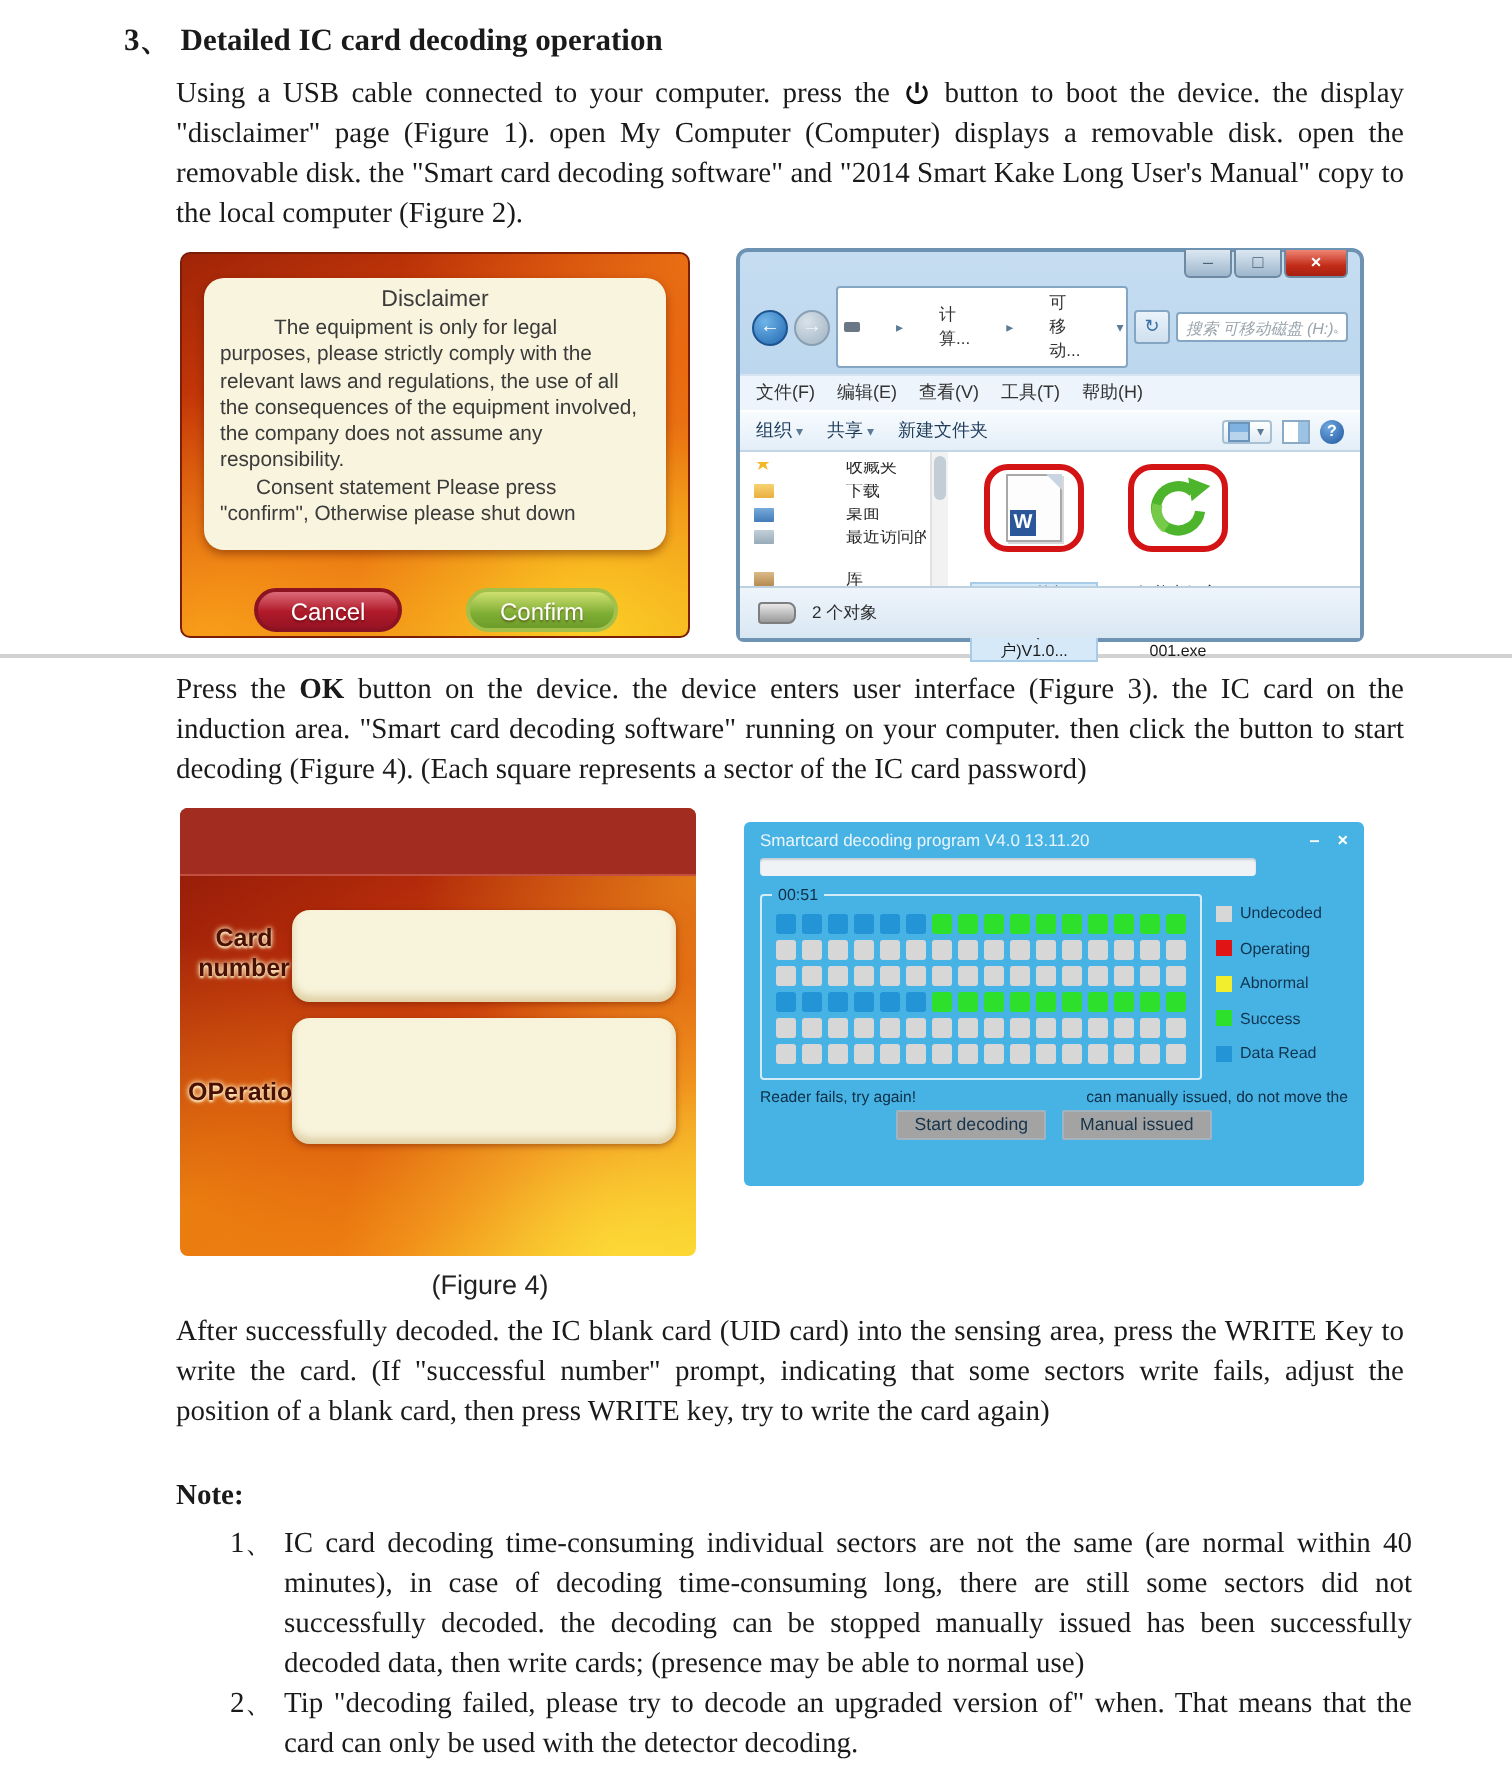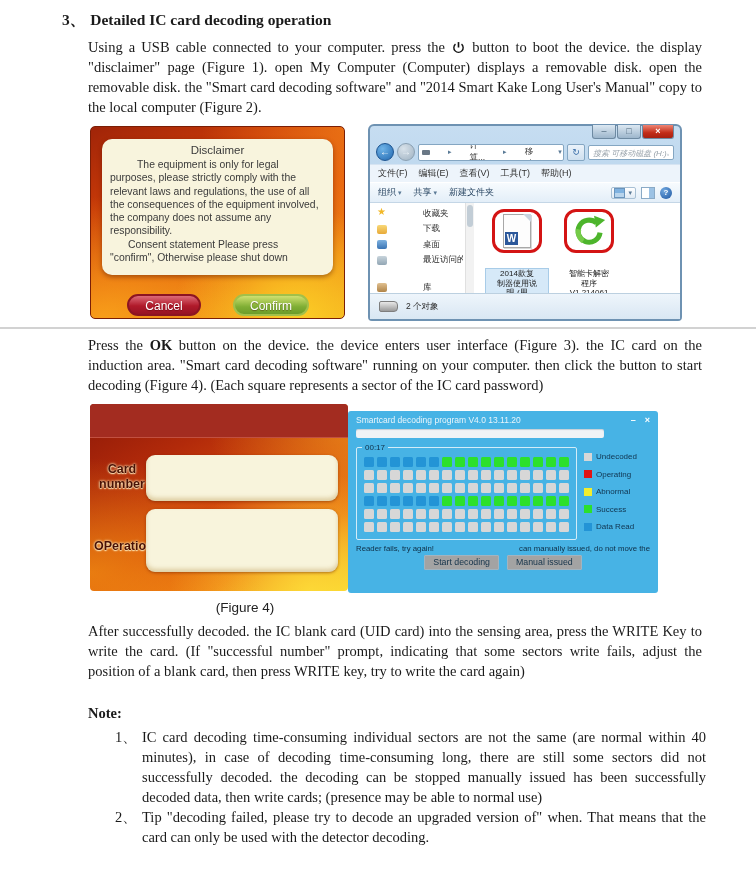--- a/index.html
+++ b/index.html
@@ -54,21 +54,21 @@
   .wb{width:22px;height:13px;font-size:9px;text-align:center;line-height:12px;color:#4a6478;
       background:linear-gradient(#dce8f2,#9db6cc);border:1px solid #6e8aa2;border-top:none;
       border-radius:0 0 3px 3px;margin-left:1px;}
   .wb-close{width:30px;background:linear-gradient(#ef8574,#c22c18 60%,#a82010);color:#fff;font-weight:bold;}
   .f2-addr{display:flex;align-items:center;padding:0 6px 3px 6px;gap:3px;}
   .navbtn{width:16px;height:16px;border-radius:50%;flex-shrink:0;text-align:center;line-height:15px;
           font-size:10px;color:#fff;}
   .navbtn-back{background:radial-gradient(circle at 35% 30%,#6fb4e8,#2268b0);border:1px solid #1c5490;}
   .navbtn-fwd{background:radial-gradient(circle at 35% 30%,#d8e2ea,#9fb2c2);border:1px solid #8aa0b2;color:#eef4f8;}
   .addrbar{flex:1;height:15px;background:#fff;border:1px solid #84a6c2;border-radius:2px;display:flex;
-           align-items:center;font-size:8.5px;padding:0 3px;gap:18px;color:#333;min-width:0;overflow:hidden;}
+           align-items:center;font-size:8.5px;padding:12px 3px;gap:18px;color:#333;min-width:0;overflow:hidden;}
   .drive-icon{width:8px;height:5px;background:#6a7886;border-radius:1px;flex-shrink:0;}
   .crumb-sep{color:#5a7a96;font-size:7px;}
   .addr-dd{margin-left:auto;color:#5a7a96;font-size:7px;}
   .refreshbtn{width:16px;height:15px;background:linear-gradient(#eaf2fa,#cfe0ef);border:1px solid #84a6c2;
               border-radius:2px;font-size:9px;line-height:14px;text-align:center;color:#3a6ea8;flex-shrink:0;}
   .searchbox{width:86px;height:15px;background:#fff;border:1px solid #84a6c2;border-radius:2px;color:#9aa4ac;
              font-size:8px;font-style:italic;display:flex;align-items:flex-end;justify-content:space-between;
              padding:0 4px;flex-shrink:0;box-sizing:border-box;white-space:nowrap;overflow:hidden;}
   .f2-menubar{background:#edf4fb;border-top:1px solid #d6e4f2;padding:2px 8px;display:flex;gap:11px;font-size:9px;}
   .f2-toolbar{background:linear-gradient(#f7fbfe,#e3eef8);border-top:1px solid #ffffff;border-bottom:1px solid #c4d6e6;
@@ -109,21 +109,21 @@
             border-top:8px solid #c8d4e0;}
   .doc-w{position:absolute;left:1px;bottom:2px;width:13px;height:13px;background:#2b579a;color:#fff;
          font-size:10px;line-height:13px;font-weight:bold;text-align:center;}
   .fname{font-size:8px;line-height:9.5px;white-space:pre-line;margin-top:16px;color:#1a1a1a;}
   .fname-selected{background:#d6e9f8;outline:1px solid #a8cce8;}
   .f2-status{height:25px;background:linear-gradient(#eef5fb,#d9e7f3);border-top:1px solid #bcd0e0;
              display:flex;align-items:center;gap:8px;padding:0 9px;font-size:8.5px;color:#2a2a2a;}
   .usb-icon{width:17px;height:9px;background:linear-gradient(#e8e8e8,#9a9a9a);border:1px solid #7e7e7e;
             border-radius:2px 4px 4px 2px;}
   
-  .fig3{position:relative;width:258px;height:187px;border-radius:4px;box-sizing:border-box;
+  .fig3{position:relative;width:258px;height:224px;margin-right:24px;border-radius:4px;box-sizing:border-box;
         background:
           radial-gradient(ellipse at 100% 15%, rgba(255,200,40,.4), rgba(255,200,40,0) 38%),
           radial-gradient(ellipse at 0% 90%, rgba(255,170,20,.55), rgba(255,170,20,0) 48%),
           radial-gradient(ellipse at 85% 100%, rgba(255,225,60,.8), rgba(255,225,60,0) 45%),
           linear-gradient(150deg,#8c1808 0%,#b22a0a 28%,#d44a0c 55%,#ea7412 76%,#f2a81e 90%,#f6ce26 100%);
         font-family:"Liberation Sans","DejaVu Sans",sans-serif;}
   .f3-header{position:absolute;top:0;left:0;right:0;height:33px;background:#a32c20;
              border-bottom:1px solid #c25040;border-radius:4px 4px 0 0;}
   .f3-label{position:absolute;font-weight:bold;color:#4a1004;
             text-shadow:0 0 3px rgba(255,240,195,.95),0 0 2px rgba(255,240,195,.9),0 1px 1px rgba(255,240,195,.8);}
@@ -317,21 +317,21 @@
       <div class="f4-titlebar">
         <span>Smartcard decoding program V4.0 13.11.20</span>
         <span class="f4-btns">
           <span>–</span>
           <span>×</span>
         </span>
       </div>
       <div class="f4-progress"></div>
       <div class="f4-main">
         <div class="f4-panel">
-          <span class="f4-timer">00:17</span>
+          <span class="f4-timer">00:51</span>
           <div class="f4-grid" id="f4-grid">
               <div class="sq" style="background: rgb(35, 148, 214);"></div>
               <div class="sq" style="background: rgb(35, 148, 214);"></div>
               <div class="sq" style="background: rgb(35, 148, 214);"></div>
               <div class="sq" style="background: rgb(35, 148, 214);"></div>
               <div class="sq" style="background: rgb(35, 148, 214);"></div>
               <div class="sq" style="background: rgb(35, 148, 214);"></div>
               <div class="sq" style="background: rgb(44, 224, 44);"></div>
               <div class="sq" style="background: rgb(44, 224, 44);"></div>
               <div class="sq" style="background: rgb(44, 224, 44);"></div>

